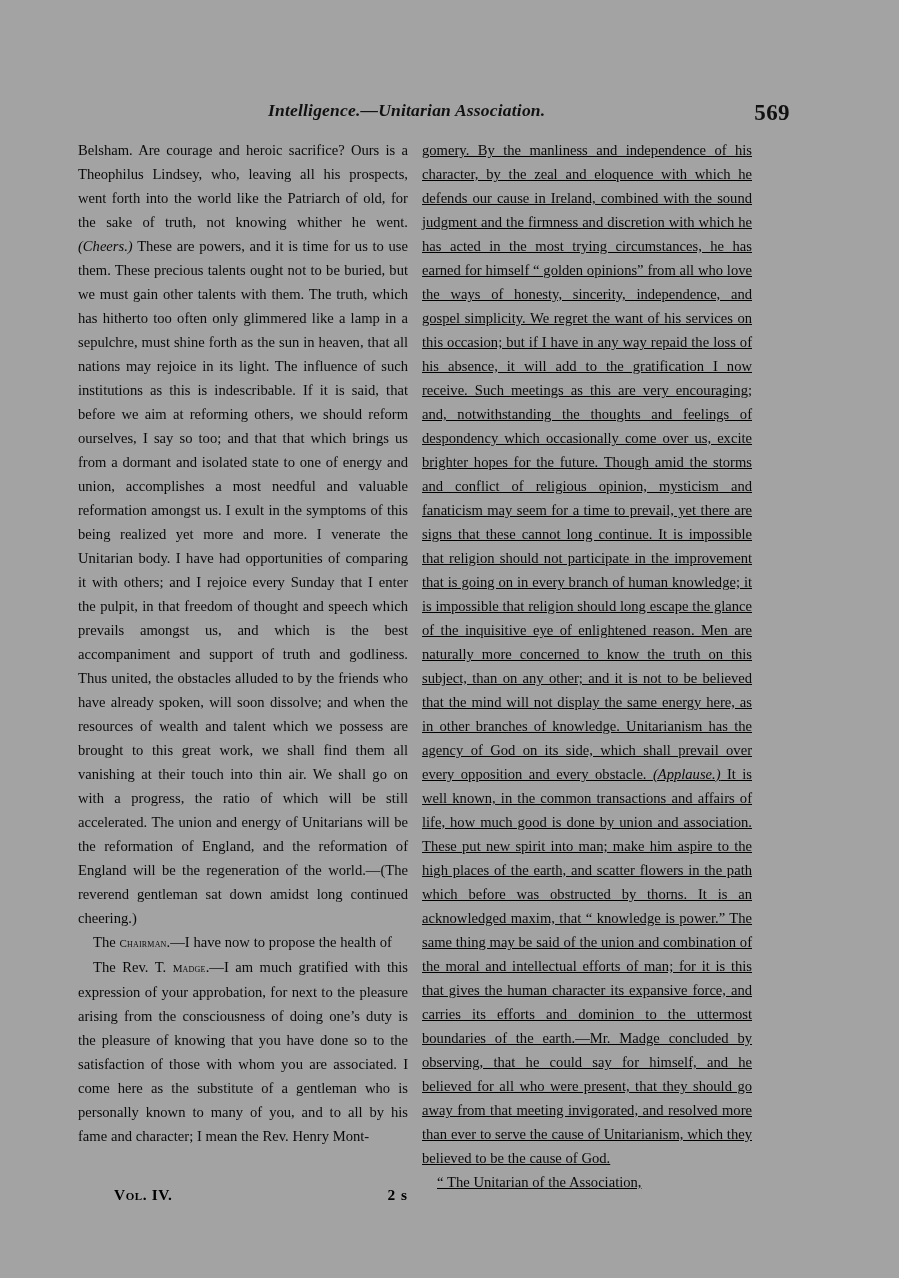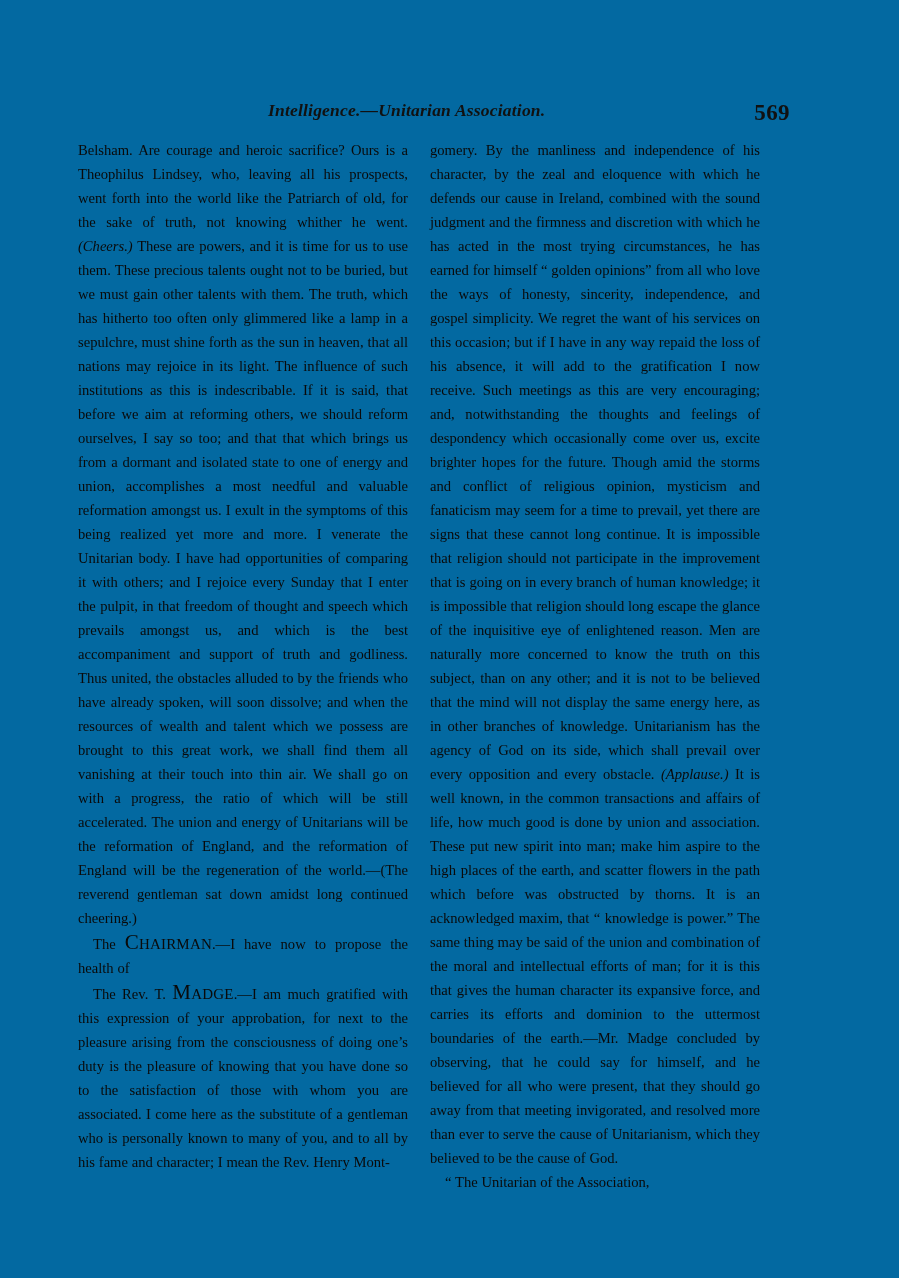--- a/index.html
+++ b/index.html
@@ -15,21 +15,21 @@
     position: relative;
     overflow: hidden;
   }
 
   .page {
     position: absolute;
     left: 0;
     top: 0;
     width: 899px;
     height: 1278px;
-    background: #0369a1;
+    background: #a3a3a3;
   }
 
   
   .running-head {
     position: absolute;
     left: 78px;
     top: 100px;
     width: 712px;
     height: 26px;
   }
@@ -61,38 +61,38 @@
     top: 138px;
     width: 712px;
     height: 1050px;
   }
   .col {
     position: absolute;
     top: 0;
     width: 330px;
   }
   .col-left  { left: 0px; }
-  .col-right { left: 352px; }
+  .col-right { left: 344px; text-decoration: underline; }
 
   .col p {
     margin: 0;
     font-size: 14.6px;
     line-height: 24px;
     text-align: justify;
     text-justify: inter-word;
     color: #0a0a0a;
     word-spacing: 0.1px;
     hyphens: manual;
   }
   .col p.indent { text-indent: 15px; }
   .col p.noindent { text-indent: 0; }
 
   .sc {
     font-variant: small-caps;
-    font-size: 21px;
+    font-size: 11px;
     letter-spacing: 0.2px;
   }
   .it { font-style: italic; }
 
   
   .footer {
     position: absolute;
     left: 78px;
     top: 1186px;
     width: 330px;
@@ -142,14 +142,18 @@
     <div class="col col-right">
 
       <p class="noindent"><span>gomery. By the manliness and independence of his character, by the zeal and eloquence with which he defends our cause in Ireland, combined with the sound judgment and the firmness and discretion with which he has acted in the most trying circumstances, he has earned for himself “ golden opinions” from all who love the ways of honesty, sincerity, independence, and gospel simplicity. We regret the want of his services on this occasion; but if I have in any way repaid the loss of his absence, it will add to the gratification I now receive. Such meetings as this are very encouraging; and, notwithstanding the thoughts and feelings of despondency which occasionally come over us, excite brighter hopes for the future. Though amid the storms and conflict of religious opinion, mysticism and fanaticism may seem for a time to prevail, yet there are signs that these cannot long continue. It is impossible that religion should not participate in the improvement that is going on in every branch of human knowledge; it is impossible that religion should long escape the glance of the inquisitive eye of enlightened reason. Men are naturally more concerned to know the truth on this subject, than on any other; and it is not to be believed that the mind will not display the same energy here, as in other branches of knowledge. Unitarianism has the agency of God on its side, which shall prevail over every opposition and every obstacle. <span class="it">(Applause.)</span> It is well known, in the common transactions and affairs of life, how much good is done by union and association. These put new spirit into man; make him aspire to the high places of the earth, and scatter flowers in the path which before was obstructed by thorns. It is an acknowledged maxim, that “ knowledge is power.” The same thing may be said of the union and combination of the moral and intellectual efforts of man; for it is this that gives the human character its expansive force, and carries its efforts and dominion to the uttermost boundaries of the earth.—Mr. Madge concluded by observing, that he could say for himself, and he believed for all who were present, that they should go away from that meeting invigorated, and resolved more than ever to serve the cause of Unitarianism, which they believed to be the cause of God.</span></p>
 
 
       <p class="indent"><span>“ The Unitarian of the Association,</span></p>
 
     </div>
   </div>
 
+  <div class="footer">
+    <span class="vol">Vol. IV.</span>
+    <span class="signature">2 s</span>
+  </div>
 
 </div>
 
 </body></html>

